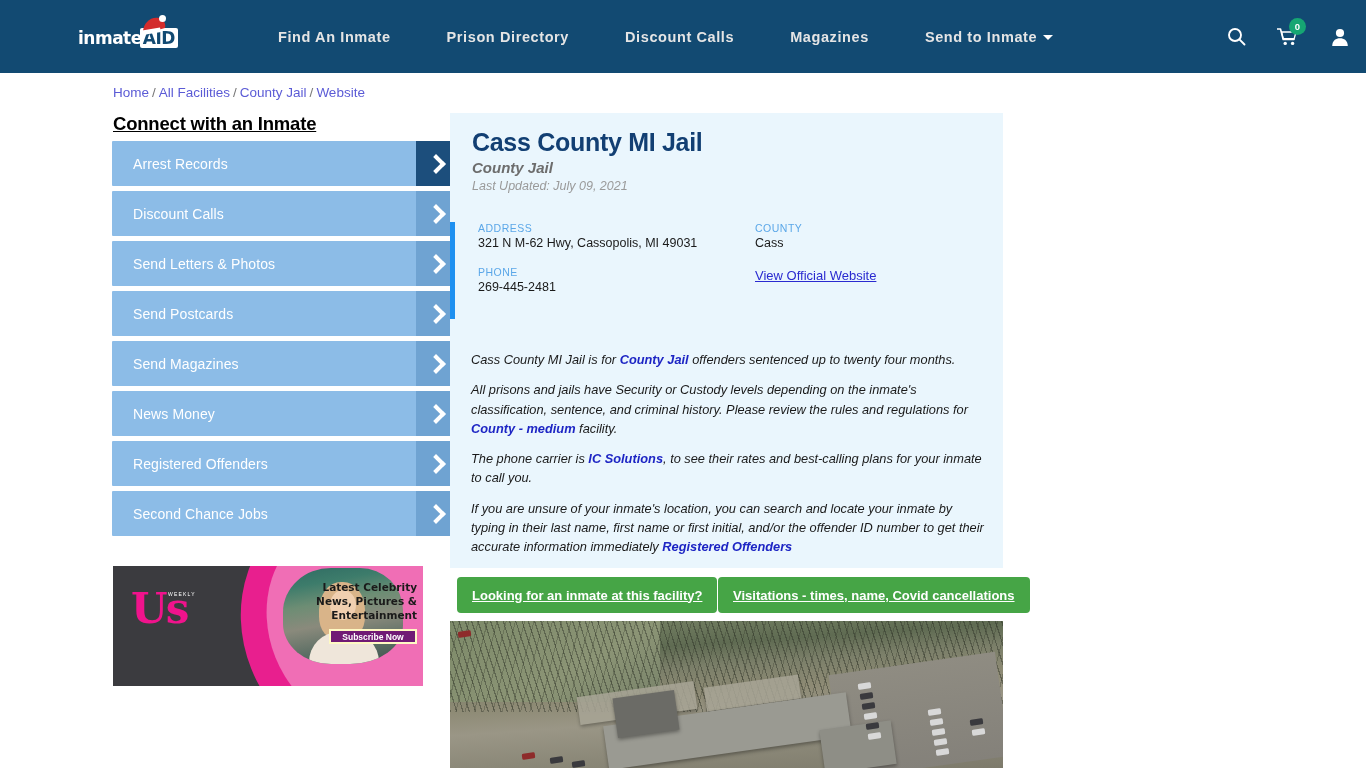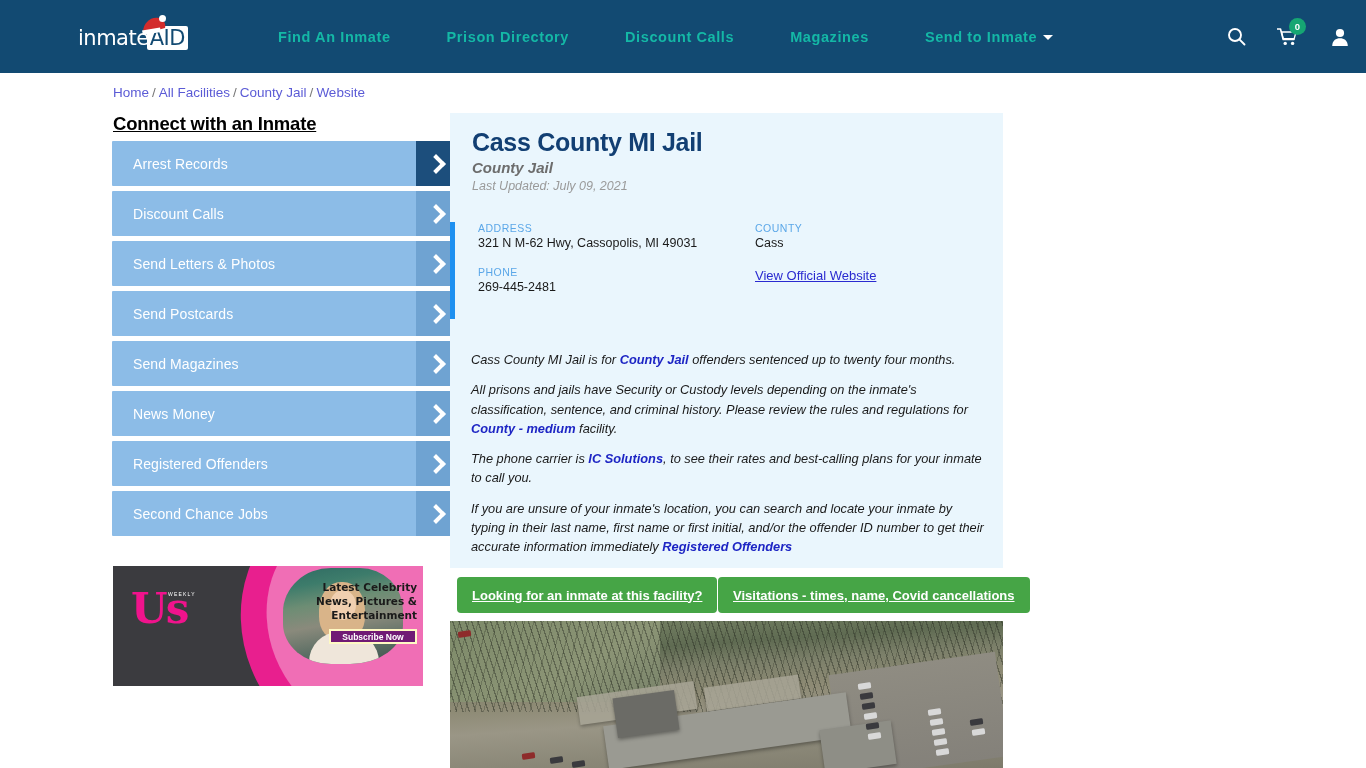--- a/index.html
+++ b/index.html
@@ -17,41 +17,41 @@
     position: absolute; top: 0; left: 0;
     width: 1366px; height: 73px;
     background: #124a72;
     display: flex; align-items: center;
   }
   .logo-wrap {
     position: absolute; left: 78px; top: 22px;
     width: 112px; height: 32px;
   }
   .logo-text {
-    font-size: 21px; font-weight: normal; color: #ffffff;
+    font-size: 17px; font-weight: bold; color: #ffffff;
     letter-spacing: -0.5px; line-height: 32px;
     font-family: "DejaVu Sans", sans-serif;
     position: relative; z-index: 1;
   }
   .logo-aid {
     background: #ffffff; color: #124a72;
     padding: 0 3px; border-radius: 2px;
     margin-left: -2px;
   }
   .santa-hat {
     position: absolute; left: 63px; top: -7px;
     width: 26px; height: 20px; z-index: 3;
   }
   .nav {
     position: absolute; left: 250px; top: 0;
     height: 73px;
     display: flex; align-items: center; gap: 0px;
   }
   .nav-item {
-    color: #14b8a6; font-size: 14.5px; font-weight: bold;
+    color: #e5e5e5; font-size: 14.5px; font-weight: bold;
     letter-spacing: 0.6px; cursor: pointer;
     padding: 0 28px; white-space: nowrap;
   }
   .nav-caret {
     display: inline-block; margin-left: 6px;
     border-left: 5px solid transparent;
     border-right: 5px solid transparent;
     border-top: 5px solid #ffffff;
     vertical-align: middle;
   }

